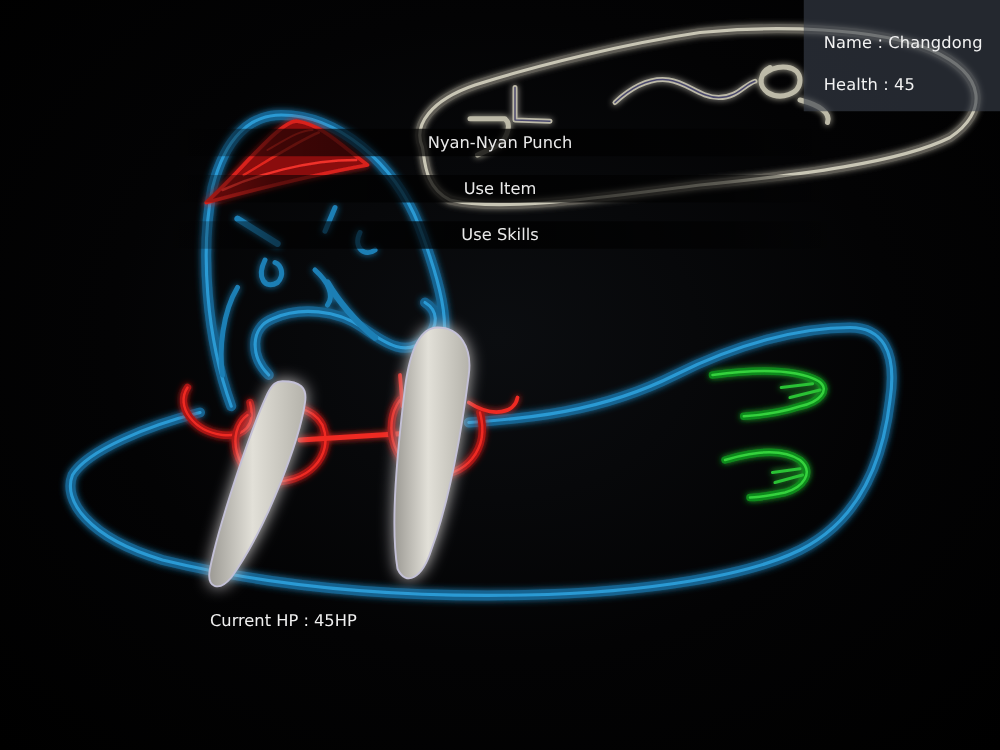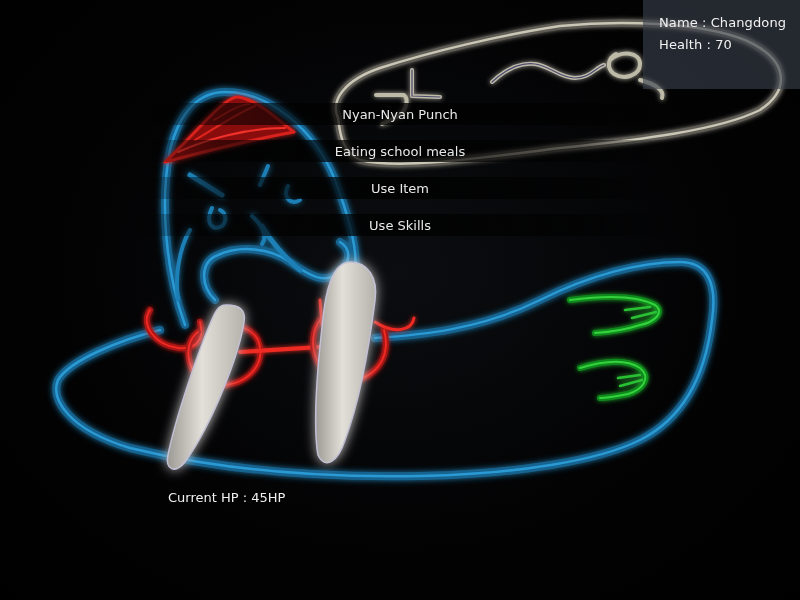--- a/index.html
+++ b/index.html
@@ -17,20 +17,21 @@
 
     
     .info-panel {
       position: absolute; left: 643px; top: 0; width: 157px; height: 89px;
       background: rgba(58, 64, 76, 0.62);
       padding: 12px 0 0 16px;
     }
     .info-line {
       color: #f2f2f2; font-size: 13px; line-height: 22px; white-space: nowrap;
       letter-spacing: 0.1px;
+      margin-top: 12px;
     }
 
     
     .command-menu { position: absolute; left: 0; top: 0; width: 738px; height: 600px; pointer-events: none; text-align: right; }
     .menu-item {
       position: absolute; left: 120px; width: 560px; height: 22px;
       display: flex; align-items: center; justify-content: center;
       background: linear-gradient(90deg,
         rgba(0,0,0,0) 0%,
         rgba(0,0,0,0.55) 18%,
@@ -162,32 +163,29 @@
         <path d="M618,378 L640,375 M620,386 L642,380" stroke="#2ac234" stroke-width="2.5"></path>
       </g>
     </g>
   </svg>
 
   <div class="command-menu">
     <div class="menu-item">
       <span>Nyan-Nyan Punch</span>
     </div>
     <div class="menu-item">
-      <span>Eating school meals</span>
-    </div>
-    <div class="menu-item">
       <span>Use Item</span>
     </div>
     <div class="menu-item">
       <span>Use Skills</span>
     </div>
   </div>
 
   <div class="info-panel">
     <div class="info-line">Name : Changdong</div>
-    <div class="info-line">Health : 70</div>
+    <div class="info-line">Health : 45</div>
   </div>
 
   <div class="char-status">
     <div class="char-hp">Current HP : 45HP</div>
   </div>
 
 </div>
 
 </body></html>

